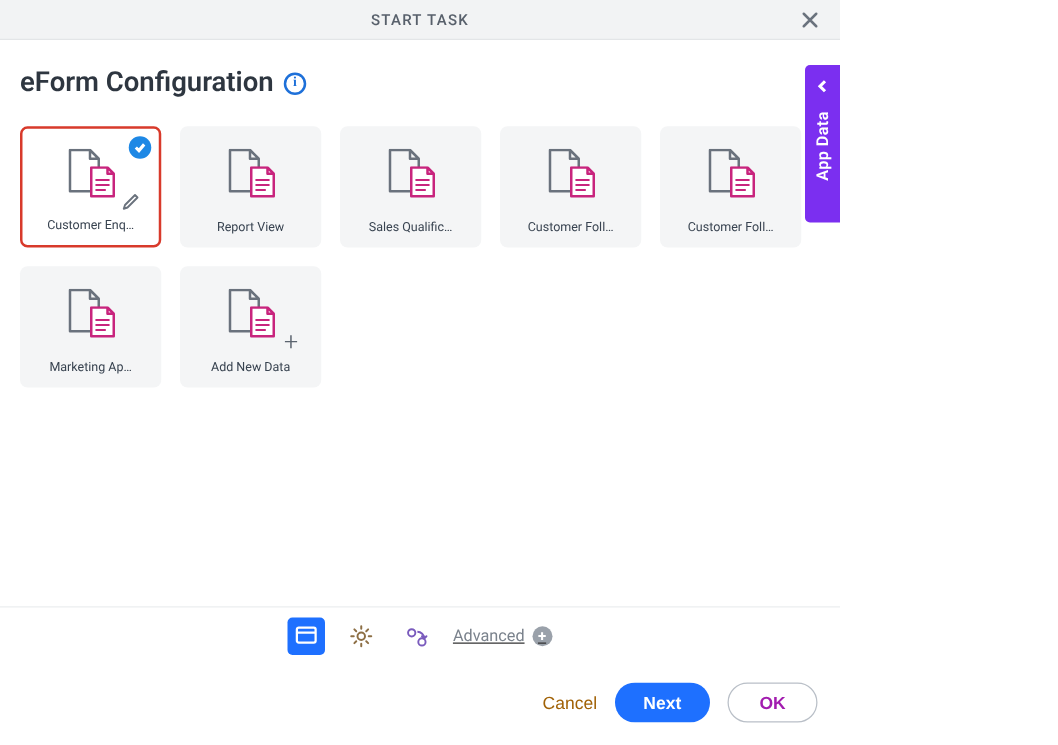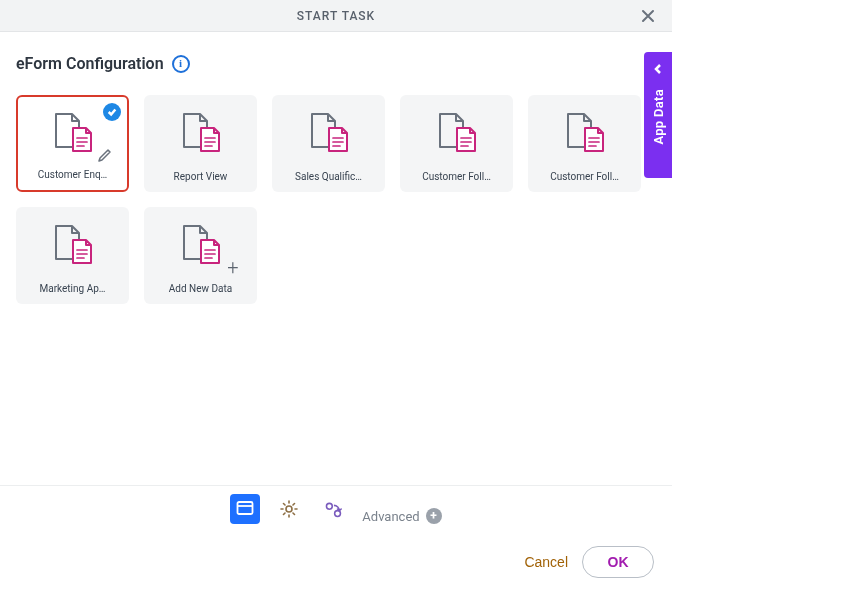--- a/index.html
+++ b/index.html
@@ -18,21 +18,21 @@
   .close-btn {
     position: absolute; right: 8px; top: 0; height: 32px; width: 32px;
     display: flex; align-items: center; justify-content: center; cursor: pointer;
     color: #6a727d;
   }
   .close-btn svg { width: 16px; height: 16px; }
 
   .body { flex: 1; padding: 22px 16px 0 16px; overflow: hidden; position: relative;}
 
   .section-title { display: flex; align-items: center; gap: 8px; margin-bottom: 22px; }
-  .section-title h2 { font-size: 16px; font-weight: 600; color: #2e3640; }
+  .section-title h2 { font-size: 22px; font-weight: 600; color: #2e3640; }
   .info-icon {
     width: 18px; height: 18px; border: 2px solid #1e70d9; border-radius: 50%;
     display:flex; align-items:center; justify-content:center;
     color:#1e70d9; font-size:11px; font-weight:700; line-height:1;
     font-family: Georgia, serif;
   }
 
   .card-grid { display: flex; flex-wrap: wrap; gap: 15px; }
   .card {
     width: 113px; height: 97px; border-radius: 6px; background: #f4f5f6;
@@ -58,22 +58,22 @@
   .pencil-icon { position: absolute; right:-16px; bottom:-2px; }
   .pencil-icon svg { width:16px; height:16px; }
   .plus-icon { position:absolute; right:-14px; bottom:0; font-size:20px; color:#5b646f; font-weight:300;}
   .card-label {
     font-size: 10px; color:#384350; text-align:center; max-width:105px;
     white-space: nowrap; overflow: hidden; text-overflow: ellipsis;
     margin-top: 4px; padding: 0 4px;
   }
 
   .bottom-toolbar {
-    display:flex; align-items:flex-end; justify-content:center; gap:14px;
-    padding: 8px 0; border-top: 1px solid #eceeef;
+    display:flex; align-items:center; justify-content:center; gap:14px;
+    padding: 8px 0; border-top: 1px solid #eceeef; text-decoration: underline;
   }
   .tool-btn {
     width:30px; height:30px; border-radius:4px; display:flex; align-items:center; justify-content:center;
     cursor:pointer;
   }
   .tool-btn.primary { background:#1e70ff; }
   .tool-btn.primary svg { stroke:#fff; fill:#fff; }
   .tool-btn svg { width:20px; height:20px; }
   .adv-link { display:flex; align-items:center; gap:6px; font-size:13px; color:#7a828c; cursor:pointer; }
   .adv-plus {
@@ -275,20 +275,21 @@
         </svg>
     </div>
     <div class="adv-link">
       <span>Advanced</span>
       <span class="adv-plus">+</span>
     </div>
   </div>
 
   <div class="footer">
     <button class="link-btn">Cancel</button>
+    <button class="btn primary">Next</button>
     <button class="btn secondary">OK</button>
   </div>
 
   <div class="side-tab">
     <span class="chev">
       <svg viewBox="0 0 12 12">
           <path d="M8 2 L4 6 L8 10"></path>
         </svg>
     </span>
     <span class="lbl">App Data</span>

